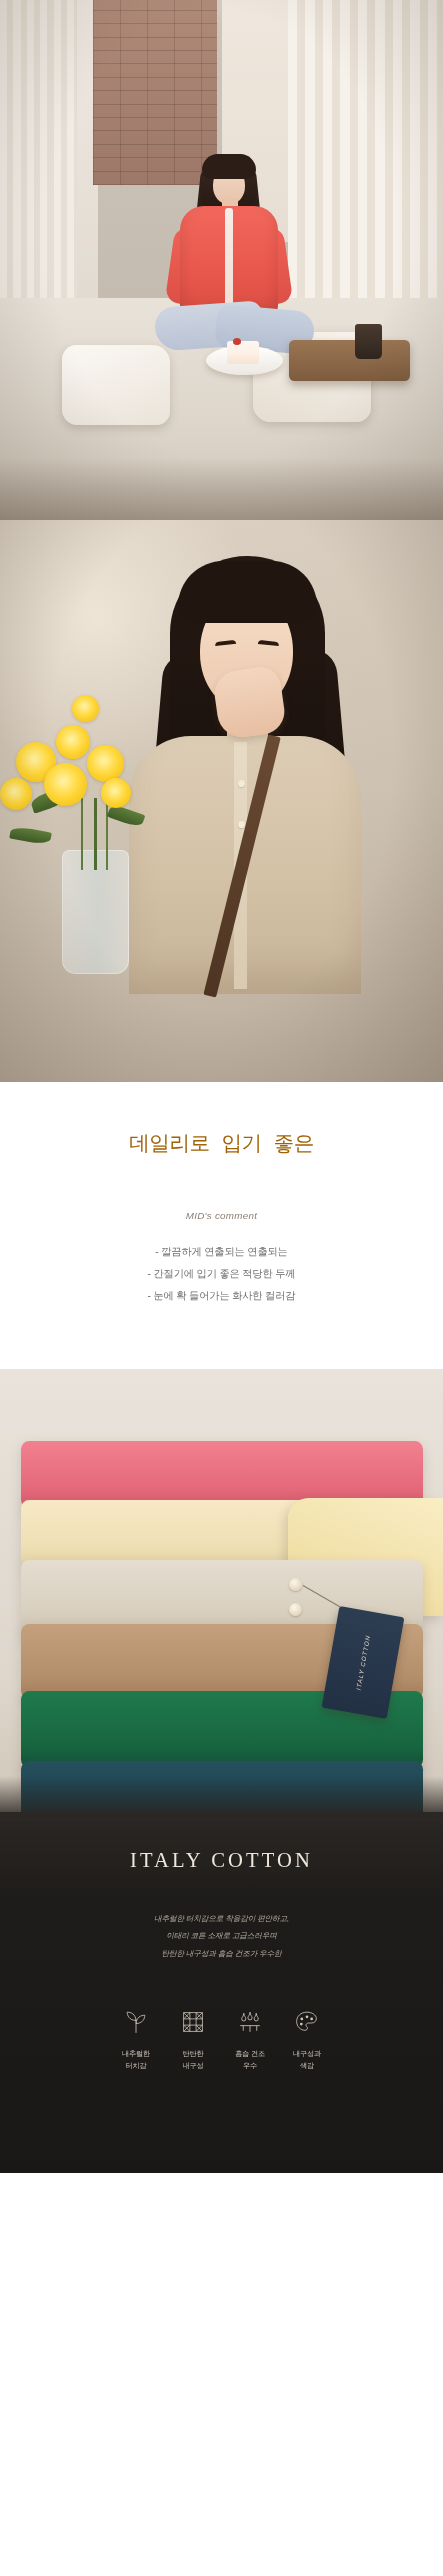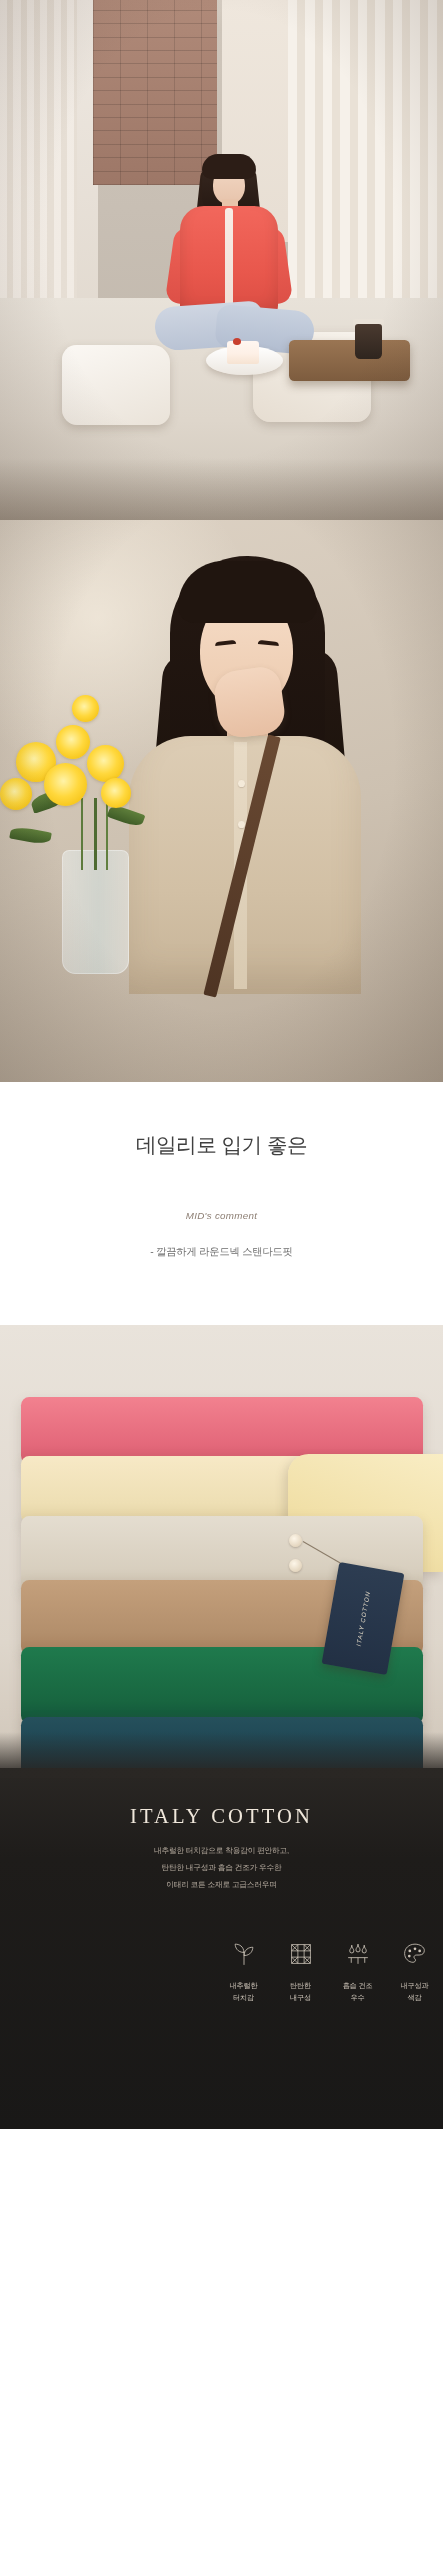--- a/index.html
+++ b/index.html
@@ -283,23 +283,24 @@
   
   .copyblock {
     width: 443px;
     background: #ffffff;
     padding: 47px 0 62px;
     text-align: center;
   }
   .headline {
     font-size: 20.6px;
     line-height: 1.55;
-    color: #404040;
+    color: #a16207;
     letter-spacing: -0.5px;
     font-weight: 400;
+    font-family: Liberation Mono, monospace;
   }
   .mid-title {
     margin-top: 49px;
     font-size: 9.8px;
     color: #8d7f74;
     letter-spacing: 0.3px;
     font-style: italic;
   }
   .mid-list {
     margin-top: 19.6px;
@@ -371,30 +372,31 @@
     background: linear-gradient(180deg, rgba(42,39,36,0), #2a2724 100%);
   }
   .italy-title {
     margin-top: 37px;
     font-family: "Liberation Serif", serif;
     font-size: 20.6px;
     letter-spacing: 3.1px;
     color: #efe7db;
   }
   .italy-desc {
-    margin-top: 14px;
+    margin-top: 38px;
     font-size: 7.7px;
     line-height: 2.25;
     color: #b7aca0;
     letter-spacing: -0.2px;
+    font-style: italic;
   }
   .features {
     margin-top: 44px;
     display: flex;
-    justify-content: flex-end;
+    justify-content: center;
   }
   .feature { width: 57px; text-align:center; }
   .feature .fic {
     width: 32px; height: 32px; margin: 0 auto 10.3px;
     display:flex; align-items:center; justify-content:center;
   }
   .feature .flabel {
     font-size: 7.2px; line-height: 1.7; color: #cfc6ba; letter-spacing:-0.2px;
   }
   .feature svg { display:block; }
@@ -474,21 +476,23 @@
   </section>
 
   <section class="copyblock">
     <div class="headline">
       <div>데일리로 입기 좋은</div>
     </div>
 
     <div class="mid-title">MID's comment</div>
 
     <ul class="mid-list">
-      <li>- 깔끔하게 라운드넥 스탠다드핏</li>
+      <li>- 깔끔하게 연출되는 연출되는</li>
+      <li>- 간절기에 입기 좋은 적당한 두께</li>
+      <li>- 눈에 확 들어가는 화사한 컬러감</li>
     </ul>
   </section>
 
   <section class="hero3">
 
     <div class="h3-photo">
       <div class="fold fold-pink"></div>
       <div class="fold fold-cream"></div>
       <div class="h3-yellowcloth"></div>
       <div class="fold fold-beige"></div>
@@ -501,22 +505,22 @@
       <div class="h3-tag">
         <span>ITALY COTTON</span>
       </div>
     </div>
 
     <div class="h3-dark">
       <div class="italy-title">ITALY COTTON</div>
 
       <div class="italy-desc">
         <div>내추럴한 터치감으로 착용감이 편안하고,</div>
+        <div>이태리 코튼 소재로 고급스러우며</div>
         <div>탄탄한 내구성과 흡습 건조가 우수한</div>
-        <div>이태리 코튼 소재로 고급스러우며</div>
       </div>
 
       <div class="features">
 
         <div class="feature">
           <div class="fic">
             <svg width="28" height="28" viewBox="0 0 54 54" fill="none" stroke="#cfc6ba" stroke-width="1.6">
               <path d="M27 48 V22"></path>
               <path d="M27 24 C14 24 10 14 10 8 C18 8 26 12 27 24 Z"></path>
               <path d="M27 30 C40 30 44 20 44 14 C36 14 28 18 27 30 Z"></path>

